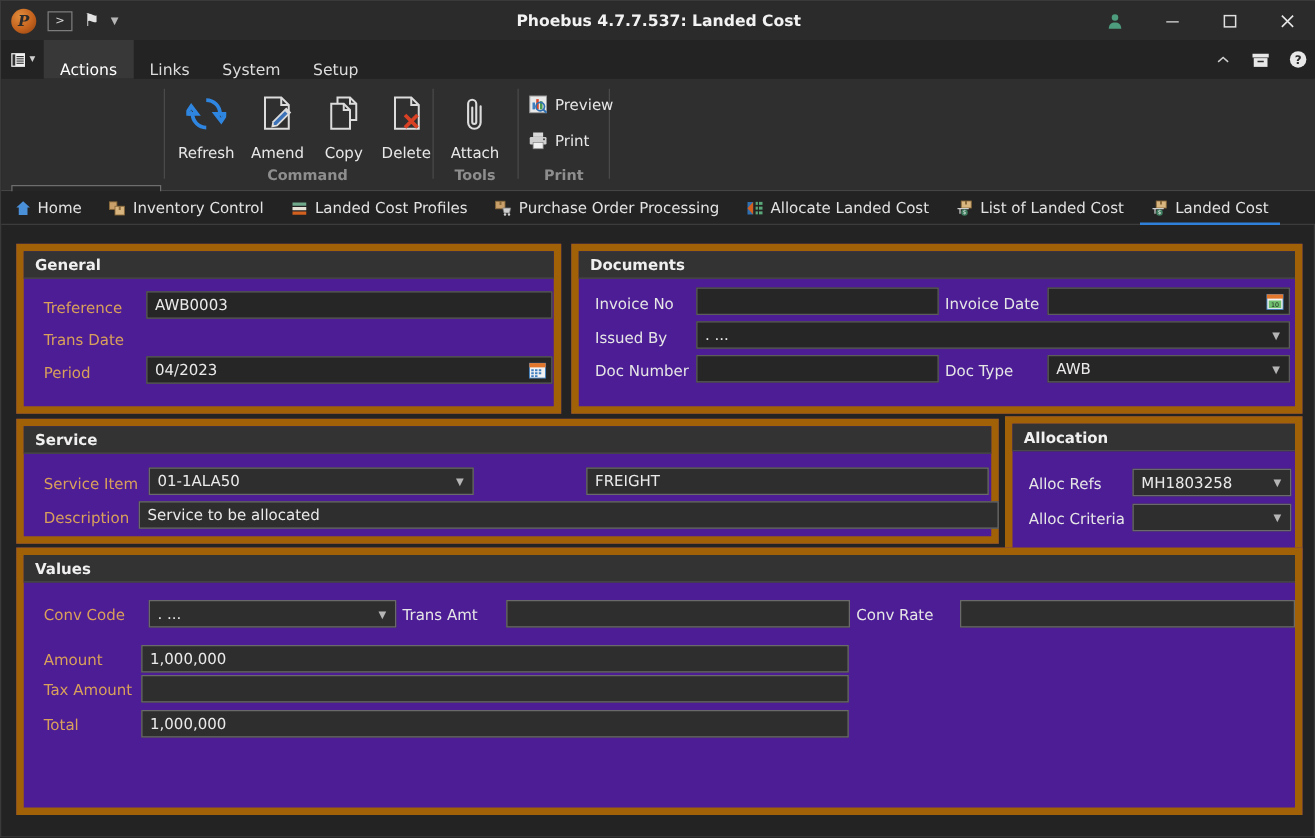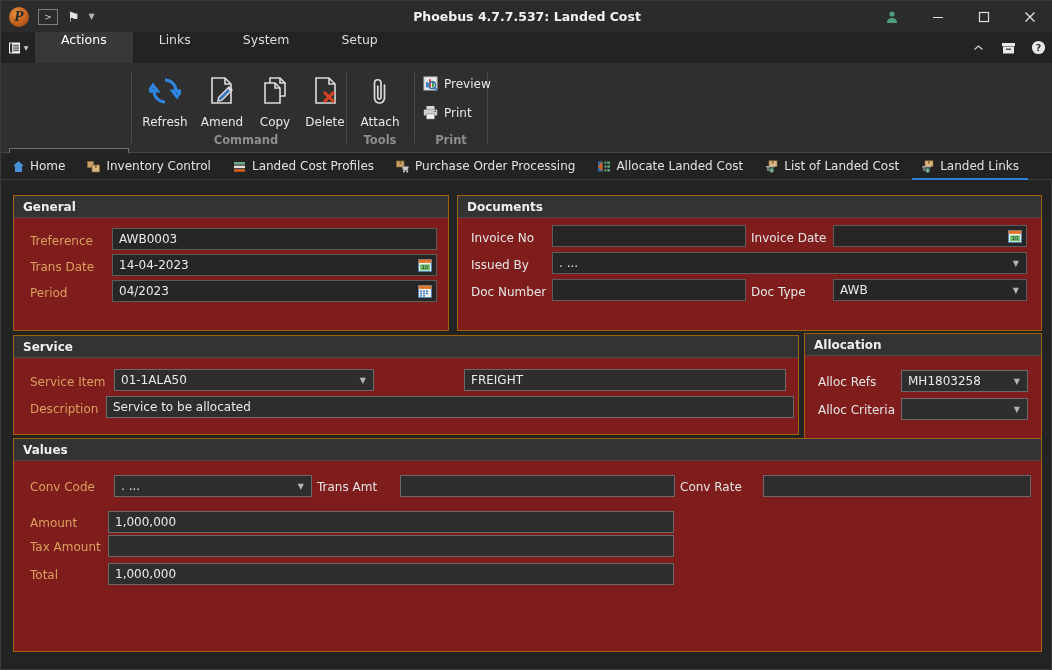--- a/index.html
+++ b/index.html
@@ -59,22 +59,22 @@
     background: #232323;
     display: flex; align-items: center;
   }
   .menu-app {
     width: 34px; height: 31px; display: flex; align-items: center;
     justify-content: center; gap: 2px;
     color: #e9e9e9; font-size: 13px;
   }
   .menu-app .cc { font-size: 6px; color: #cfcfcf; }
   .menu-item {
-    height: 31px; padding: 0 26px;
-    display: flex; align-items: flex-start;
+    height: 31px; padding: 0 13px;
+    display: flex; align-items: flex-end;
     color: #dcdcdc; font-size: 12.5px;
   }
   .menu-item.active { background: #383838; color: #ffffff; }
   .menu-right {
     position: absolute; right: 0; top: 0; height: 31px;
     display: flex; align-items: center;
   }
   .menu-right .mr {
     width: 30px; height: 31px; display: flex; align-items: center;
     justify-content: center; color: #d8d8d8; font-size: 12px;
@@ -125,22 +125,22 @@
     padding: 0 11px; color: #e2e2e2; font-size: 12px; position: relative;
   }
   .tab.active::after {
     content: ""; position: absolute; left: 2px; right: 2px; bottom: 0;
     height: 2px; background: #2f80d8;
   }
 
   
   .panel {
     position: absolute;
-    background: #7f1d1d;
-    border: 1px solid #a16207;
+    background: #4c1d95;
+    border: 6px solid #a16207;
   }
   .panel-hd {
     height: 22px; background: #333333;
     border-bottom: 1px solid #4a4a4a;
     display: flex; align-items: center; padding-left: 9px;
     color: #f0f0f0; font-size: 12px; font-weight: bold;
   }
   .lbl-o { position: absolute; color: #d9a05b; font-size: 12px; }
   .lbl-w { position: absolute; color: #e6e6e6; font-size: 12px; }
 
@@ -412,42 +412,33 @@
     </div>
 
     <div class="tab active">
       <svg width="14" height="13" viewBox="0 0 14 13">
         <rect x="4" y="0.8" width="8" height="5.6" fill="#d9b57f" stroke="#8a6a3a" stroke-width="0.7"></rect>
         <rect x="7" y="0.8" width="1.6" height="2.8" fill="#8a6a3a"></rect>
         <path d="M1 6.8 L10 6.8 M3 6.8 L3 11" stroke="#cfcfcf" stroke-width="1"></path>
         <circle cx="6.6" cy="10" r="2.6" fill="#3f7f5f"></circle>
         <text x="6.6" y="11.6" text-anchor="middle" font-size="4.4" font-family="DejaVu Sans, sans-serif" fill="#eaeaea">$</text>
       </svg>
-      <span>Landed Links</span>
+      <span>Landed Cost</span>
     </div>
   </div>
 
   <div class="panel" style="left:12px; top:194px; width:436px; height:136px;">
     <div class="panel-hd">General</div>
 
     <div class="lbl-o" style="left:16px; top:38px;">Treference</div>
     <div class="fld" style="left:98px; top:32px; width:325px; height:22px;">
       <span>AWB0003</span>
     </div>
 
     <div class="lbl-o" style="left:16px; top:64px;">Trans Date</div>
-    <div class="fld" style="left:98px; top:58px; width:325px; height:22px;">
-      <span>14-04-2023</span>
-      <svg class="cal-ico" style="right:4px;" width="14" height="13" viewBox="0 0 14 13">
-        <rect x="0.5" y="0.5" width="13" height="12" fill="#f2f2f2" stroke="#3f7fbf" stroke-width="0.8"></rect>
-        <rect x="0.5" y="0.5" width="13" height="3.4" fill="#e2762a"></rect>
-        <rect x="2" y="5.4" width="10" height="6" fill="#6fbf6f"></rect>
-        <text x="7" y="10.4" text-anchor="middle" font-size="5" font-family="DejaVu Sans, sans-serif" fill="#1f1f1f">10</text>
-      </svg>
-    </div>
 
     <div class="lbl-o" style="left:16px; top:90px;">Period</div>
     <div class="fld" style="left:98px; top:84px; width:325px; height:22px;">
       <span>04/2023</span>
       <svg class="cal-ico" style="right:4px;" width="14" height="13" viewBox="0 0 14 13">
         <rect x="0.5" y="0.5" width="13" height="12" fill="#f2f2f2" stroke="#3f7fbf" stroke-width="0.8"></rect>
         <rect x="0.5" y="0.5" width="13" height="3.4" fill="#e2762a"></rect>
         <g fill="#3f7fbf">
           <rect x="2" y="5.4" width="2" height="1.6"></rect>
           <rect x="5" y="5.4" width="2" height="1.6"></rect>

